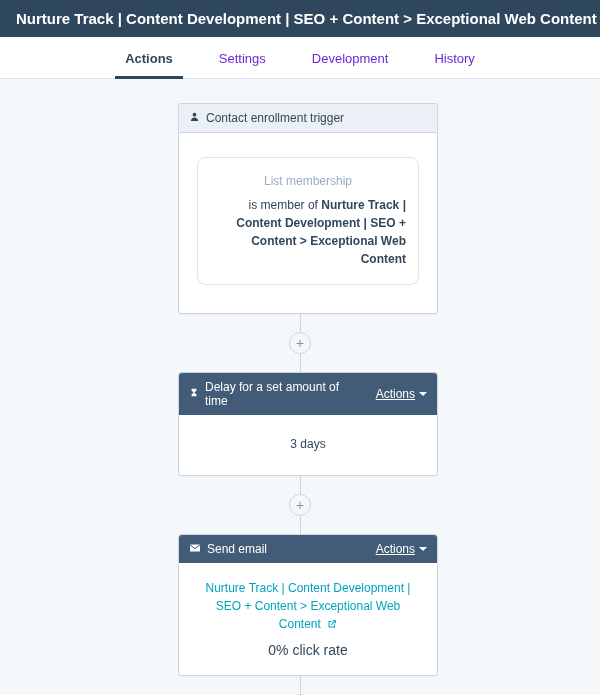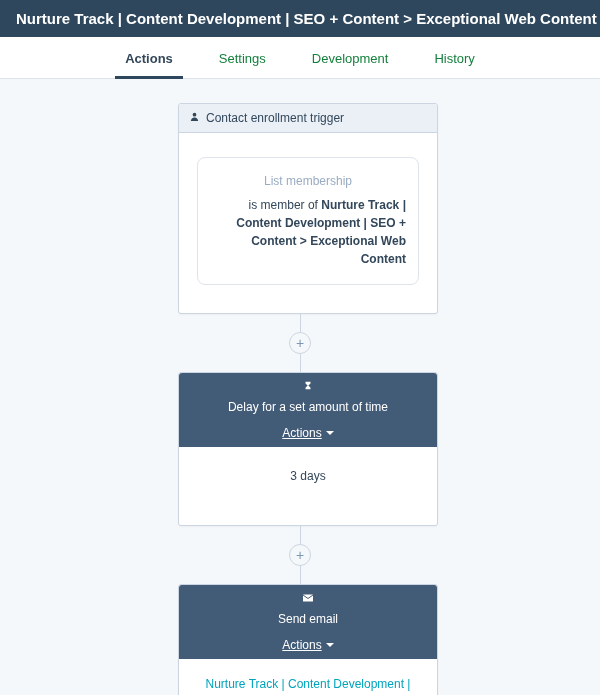--- a/index.html
+++ b/index.html
@@ -30,21 +30,21 @@
       background: #fff;
       display: flex;
       justify-content: center;
       gap: 38px;
       border-bottom: 1px solid #dfe3eb;
       padding: 0 8px;
     }
     .tab {
       padding: 14px 4px 12px;
       font-size: 13px;
-      color: #15803d;
+      color: #6d28d9;
       cursor: pointer;
       position: relative;
     }
     .tab.active {
       color: #33475b;
       font-weight: 600;
     }
     .tab.active::after {
       content: "";
       position: absolute;
@@ -75,21 +75,20 @@
       color: #33475b;
       display: flex;
       align-items: center;
       gap: 6px;
       border-radius: 3px 3px 0 0;
     }
     .card-head.dark {
       background: #425b76;
       color: #fff;
       border-bottom: none;
-      flex-direction: column;
     }
     .card-head .spacer { flex: 1; }
     .actions-link {
       font-size: 12px;
       text-decoration: underline;
       cursor: pointer;
       display: inline-flex;
       align-items: center;
       gap: 4px;
     }
@@ -137,21 +136,21 @@
       display: flex;
       align-items: center;
       justify-content: center;
       cursor: pointer;
       color: #7c98b6;
       font-size: 14px;
       line-height: 1;
     }
     .icon-svg { display: inline-block; vertical-align: middle; }
     .email-card-body { padding: 16px 18px 14px; }
-    .delay-body { padding: 20px 16px 40px; }
+    .delay-body { padding: 20px 16px 22px; }
     .caret-down {
       width: 0; height: 0;
       border-left: 4px solid transparent;
       border-right: 4px solid transparent;
       border-top: 4px solid currentColor;
       display: inline-block;
     }
   </style>
 </head>
 <body>

